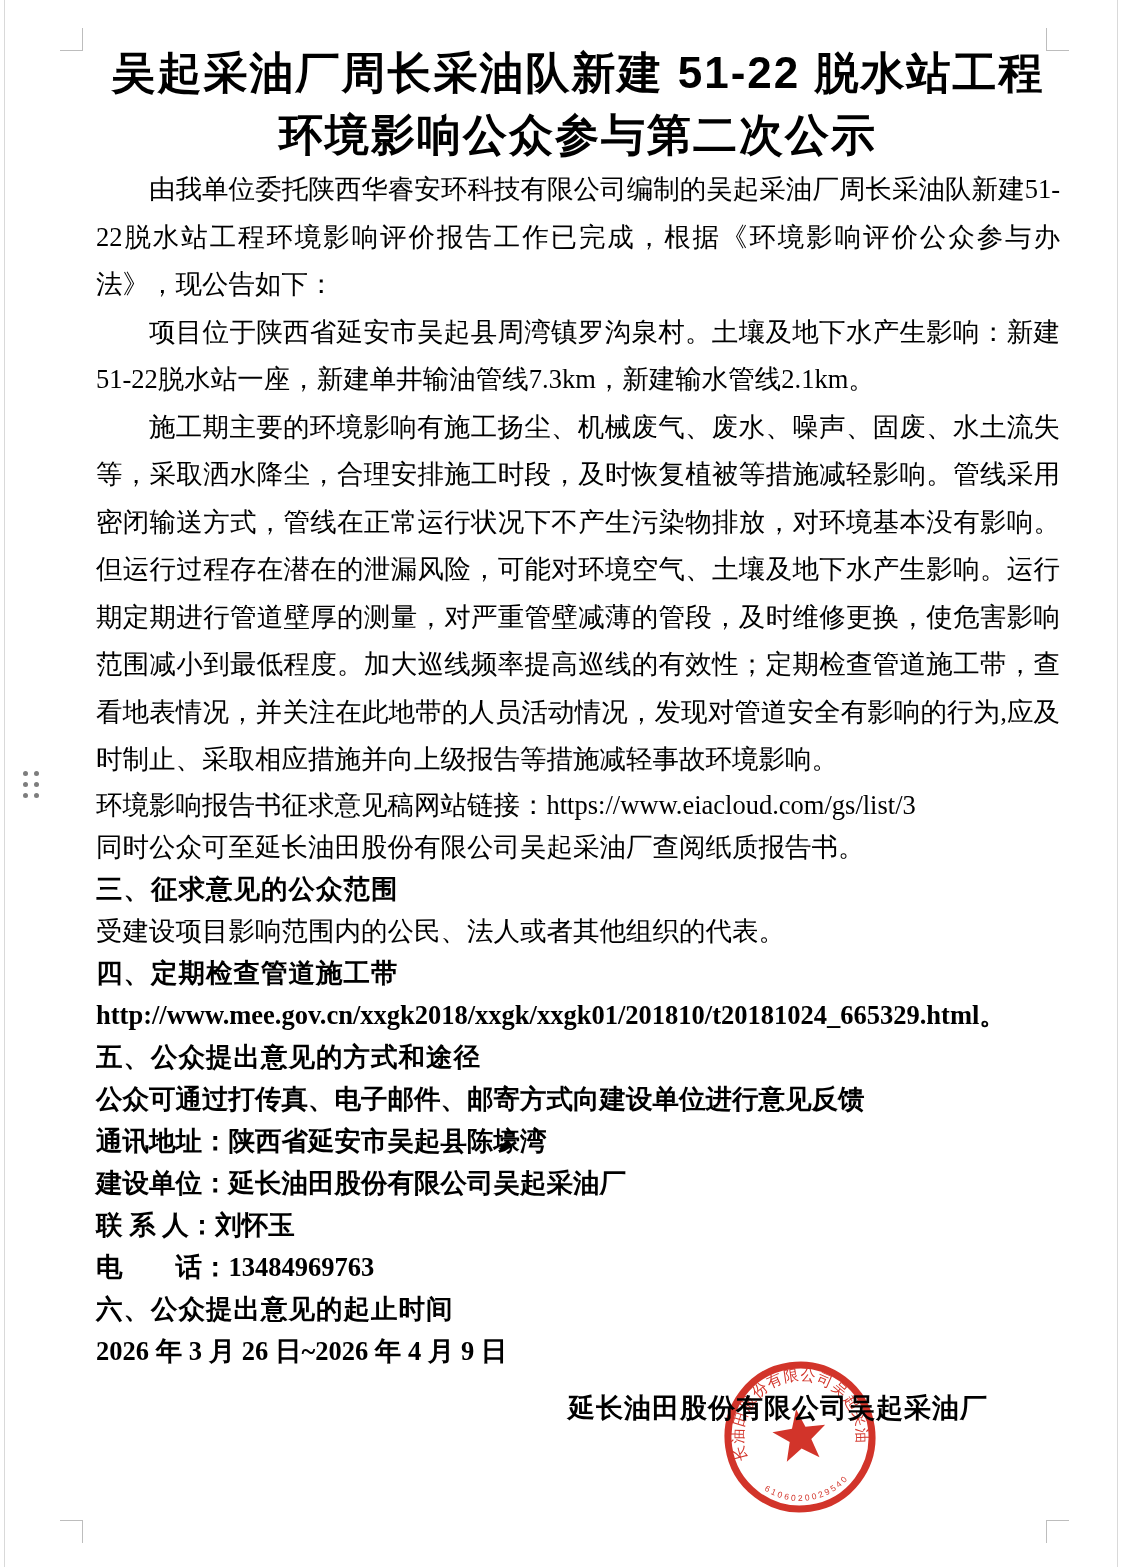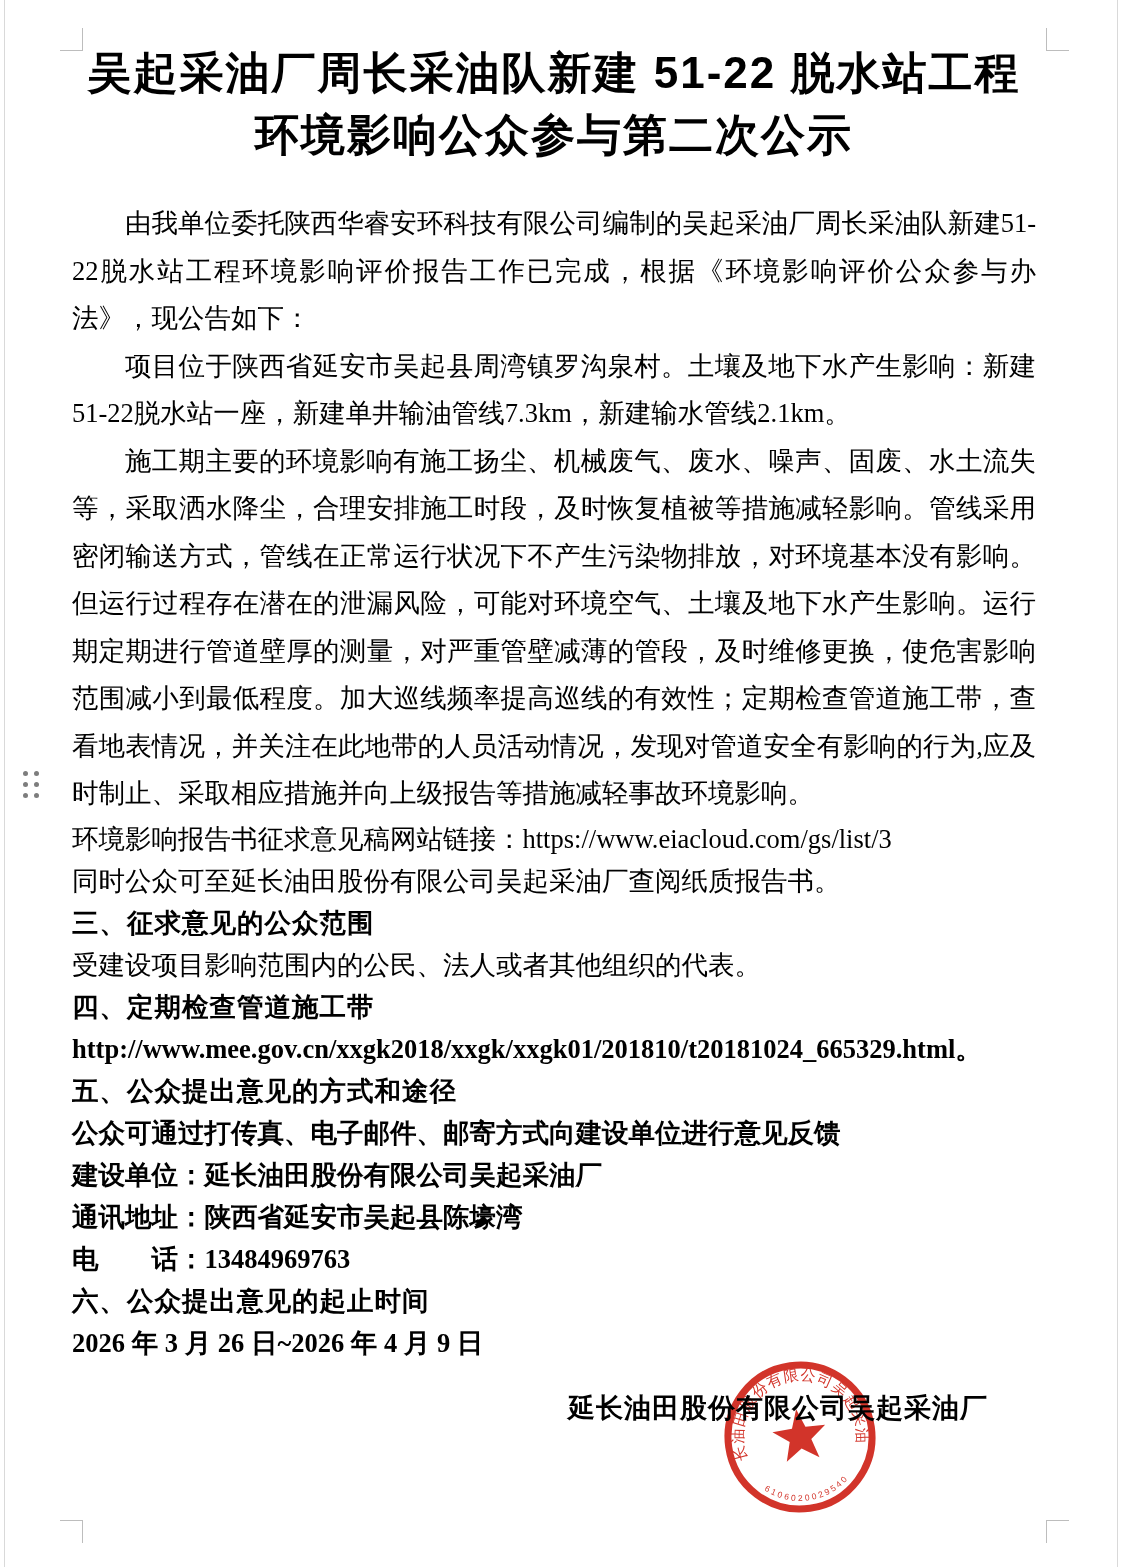--- a/index.html
+++ b/index.html
@@ -21,30 +21,30 @@
   .crop.tr{left:1046px;top:28px;border-left:1px solid #bdbdbd;border-bottom:1px solid #bdbdbd;}
   .crop.bl{left:60px;top:1520px;border-right:1px solid #bdbdbd;border-top:1px solid #bdbdbd;}
   .crop.br{left:1046px;top:1520px;border-left:1px solid #bdbdbd;border-top:1px solid #bdbdbd;}
 
   
   .handle{position:absolute;left:23px;top:771px;width:16px;height:30px;
     display:grid;grid-template-columns:5px 5px;grid-template-rows:5px 5px 5px;
     column-gap:6px;row-gap:6px;cursor:grab;}
   .handle i{width:5px;height:5px;border-radius:50%;background:#7d7d7d;display:block;}
 
-  .content{position:absolute;left:72px;width:964px;top:42px;}
+  .content{position:absolute;left:96px;width:964px;top:42px;}
 
   .sans{font-family:"Liberation Sans","DejaVu Sans",sans-serif;}
   .serif{font-family:"Liberation Serif","DejaVu Serif",serif;}
 
   h1.title{margin:0;font-size:44px;line-height:62px;font-weight:bold;
     text-align:center;letter-spacing:2px;}
   h1.title .tline{display:block;}
 
-  .block-large{margin-top:34px;font-size:26.5px;}
+  .block-large{font-size:26.5px;}
   .block-large p,.block-large h2{margin:0;line-height:47.5px;font-size:26.5px;}
   .block-large p.indent{text-indent:2em;text-align:justify;}
   h2.h{font-weight:bold;letter-spacing:1px;}
 
   .block-small{font-size:26.5px;}
   .block-small p,.block-small h2{margin:0;line-height:42px;font-size:26.5px;}
   .ind1{margin-left:26px;}
   .ind2{margin-left:53px;}
   .ind15{margin-left:38px;}
   .bold{font-weight:bold;}
@@ -97,22 +97,23 @@
       <p class="serif ind2">同时公众可至延长油田股份有限公司吴起采油厂查阅纸质报告书。</p>
 
       <h2 class="h sans ind1">三、征求意见的公众范围</h2>
       <p class="serif ind2">受建设项目影响范围内的公民、法人或者其他组织的代表。</p>
 
       <h2 class="h sans ind2">四、定期检查管道施工带</h2>
       <p class="serif bold ind2">http://www.mee.gov.cn/xxgk2018/xxgk/xxgk01/201810/t20181024_665329.html。</p>
 
       <h2 class="h sans ind2">五、公众提出意见的方式和途径</h2>
       <p class="serif bold ind2">公众可通过打传真、电子邮件、邮寄方式向建设单位进行意见反馈</p>
+      <p class="serif bold ind2">通讯地址：陕西省延安市吴起县陈壕湾</p>
       <p class="serif bold ind2">建设单位：延长油田股份有限公司吴起采油厂</p>
-      <p class="serif bold ind2">通讯地址：陕西省延安市吴起县陈壕湾</p>
+      <p class="serif bold ind2">联 系 人：刘怀玉</p>
       <p class="serif bold ind2">电　　话：13484969763</p>
 
       <h2 class="h sans ind2">六、公众提出意见的起止时间</h2>
       <p class="serif bold ind15">2026 年 3 月 26 日~2026 年 4 月 9 日</p>
     </div>
   </div>
 
   <svg class="seal" viewBox="0 0 164 164" xmlns="http://www.w3.org/2000/svg">
     <g transform="rotate(-8 82 82)">
       <circle class="ink" cx="82" cy="82" r="72" fill="none" stroke-width="7"></circle>

